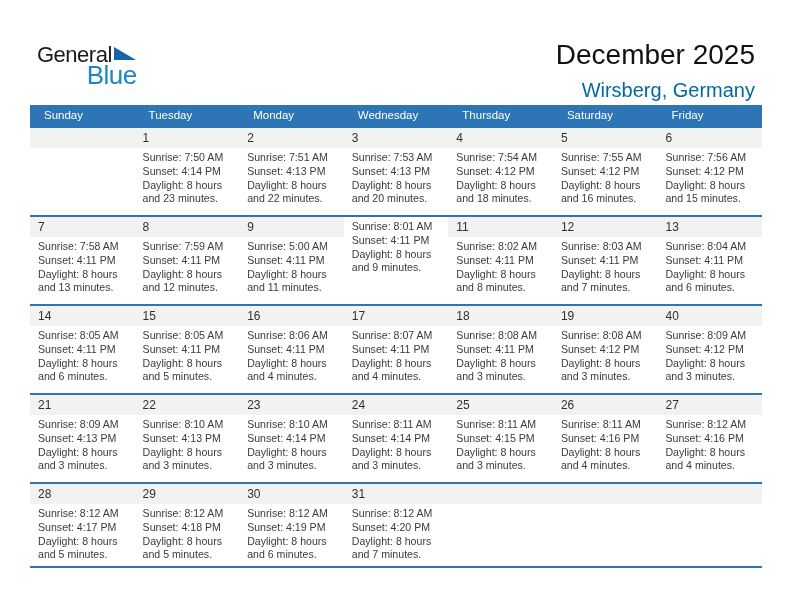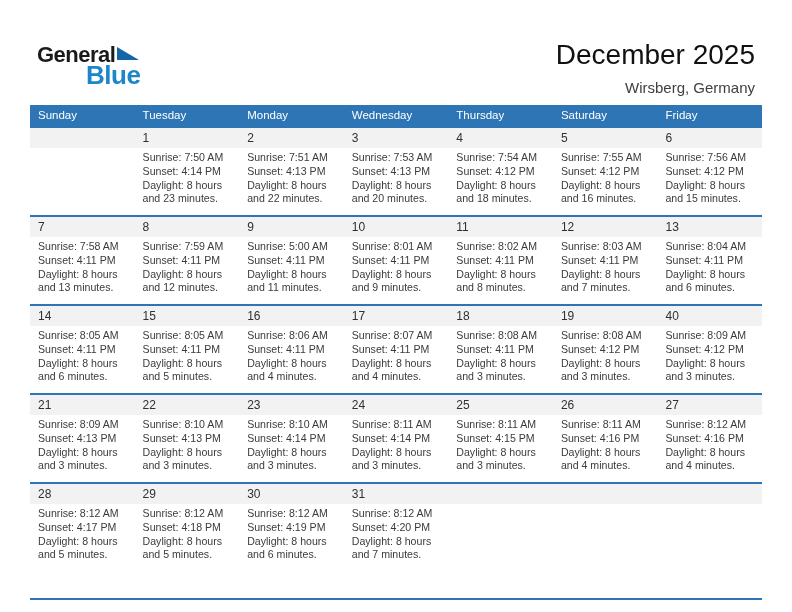--- a/index.html
+++ b/index.html
@@ -1,35 +1,35 @@
 <!DOCTYPE html>
 <html style="--header-bg: #2E75B6; --header-text: #FFFFFF; --row-border: #2E75B6; --number-band-bg: #F2F2F2; --logo-blue: #1D86C8; --logo-triangle: #1565A8;"><head>
 <meta charset="utf-8">
 <style>
   * { margin:0; padding:0; box-sizing:border-box; }
   html,body { width:792px; height:612px; background:#ffffff; font-family:"Liberation Sans", sans-serif; }
   .page { position:relative; width:792px; height:612px; overflow:hidden; background:#fff; }
 
   
-  .logo { position:absolute; left:37px; top:44px; display:inline-flex; flex-direction:column; align-items:flex-end;font-weight:bold; }
+  .logo { position:absolute; left:37px; top:44px; display:inline-flex; flex-direction:column; align-items:flex-end; }
   .logo-row { display:flex; align-items:flex-start; }
   .logo-general { font-size:22px; line-height:1; color:#1a1a1a; letter-spacing:-0.5px; }
   .logo-tri { width:24px; height:17px; margin:2px 0 0 1px; }
   .logo-blue { font-size:26px; line-height:1; color:var(--logo-blue,#1d86c8); letter-spacing:-0.5px; margin-top:-4px; }
 
   
   .title { position:absolute; top:40px; right:37px; font-size:28px; line-height:1.1; color:#111; text-align:right; }
-  .location { position:absolute; top:79px; right:37px; font-size:15px; color:#404040; text-align:right; }
+  .location { position:absolute; top:79px; right:37px; font-size:20px; color:#0369a1; text-align:right; }
 
   
   .calendar { position:absolute; left:30px; top:105px; width:732px; }
   .weekday-row { display:flex; height:21px; background:var(--header-bg,#2E75B6); }
-  .th { flex:1 1 0; color:var(--header-text,#ffffff); font-size:11.5px; line-height:21px; padding-left:8px; overflow:hidden; white-space:nowrap; }
+  .th { flex:1 1 0; color:var(--header-text,#ffffff); font-size:11.5px; line-height:21px; padding-left:8px; overflow:hidden; white-space:nowrap;margin-left:6px; }
   .week-row { display:flex; height:89px; border-top:2px solid var(--row-border,#2E75B6); }
-  .week-row.last { height:118px; border-bottom:2px solid var(--row-border,#2E75B6); }
+  .week-row.last { height:86px; border-bottom:2px solid var(--row-border,#2E75B6); }
   .cell { flex:1 1 0; overflow:hidden; }
   .band { height:20px; background:var(--number-band-bg,#F2F2F2); font-size:12px; color:#303030; padding:3px 0 0 8px; }
   .details { padding:3px 6px 0 8px; font-size:10.6px; line-height:13.8px; color:#3b3b3b; white-space:nowrap; }
 </style>
 </head>
 <body>
 
 <div class="page">
 
   <div class="logo">
@@ -137,21 +137,20 @@
           <div class="cell">
             <div class="band">9</div>
             <div class="details">
               <div>Sunrise: 5:00 AM</div>
               <div>Sunset: 4:11 PM</div>
               <div>Daylight: 8 hours</div>
               <div>and 11 minutes.</div>
             </div>
           </div>
           <div class="cell">
-            <div class="band">10</div>
             <div class="details">
               <div>Sunrise: 8:01 AM</div>
               <div>Sunset: 4:11 PM</div>
               <div>Daylight: 8 hours</div>
               <div>and 9 minutes.</div>
             </div>
           </div>
           <div class="cell">
             <div class="band">11</div>
             <div class="details">

